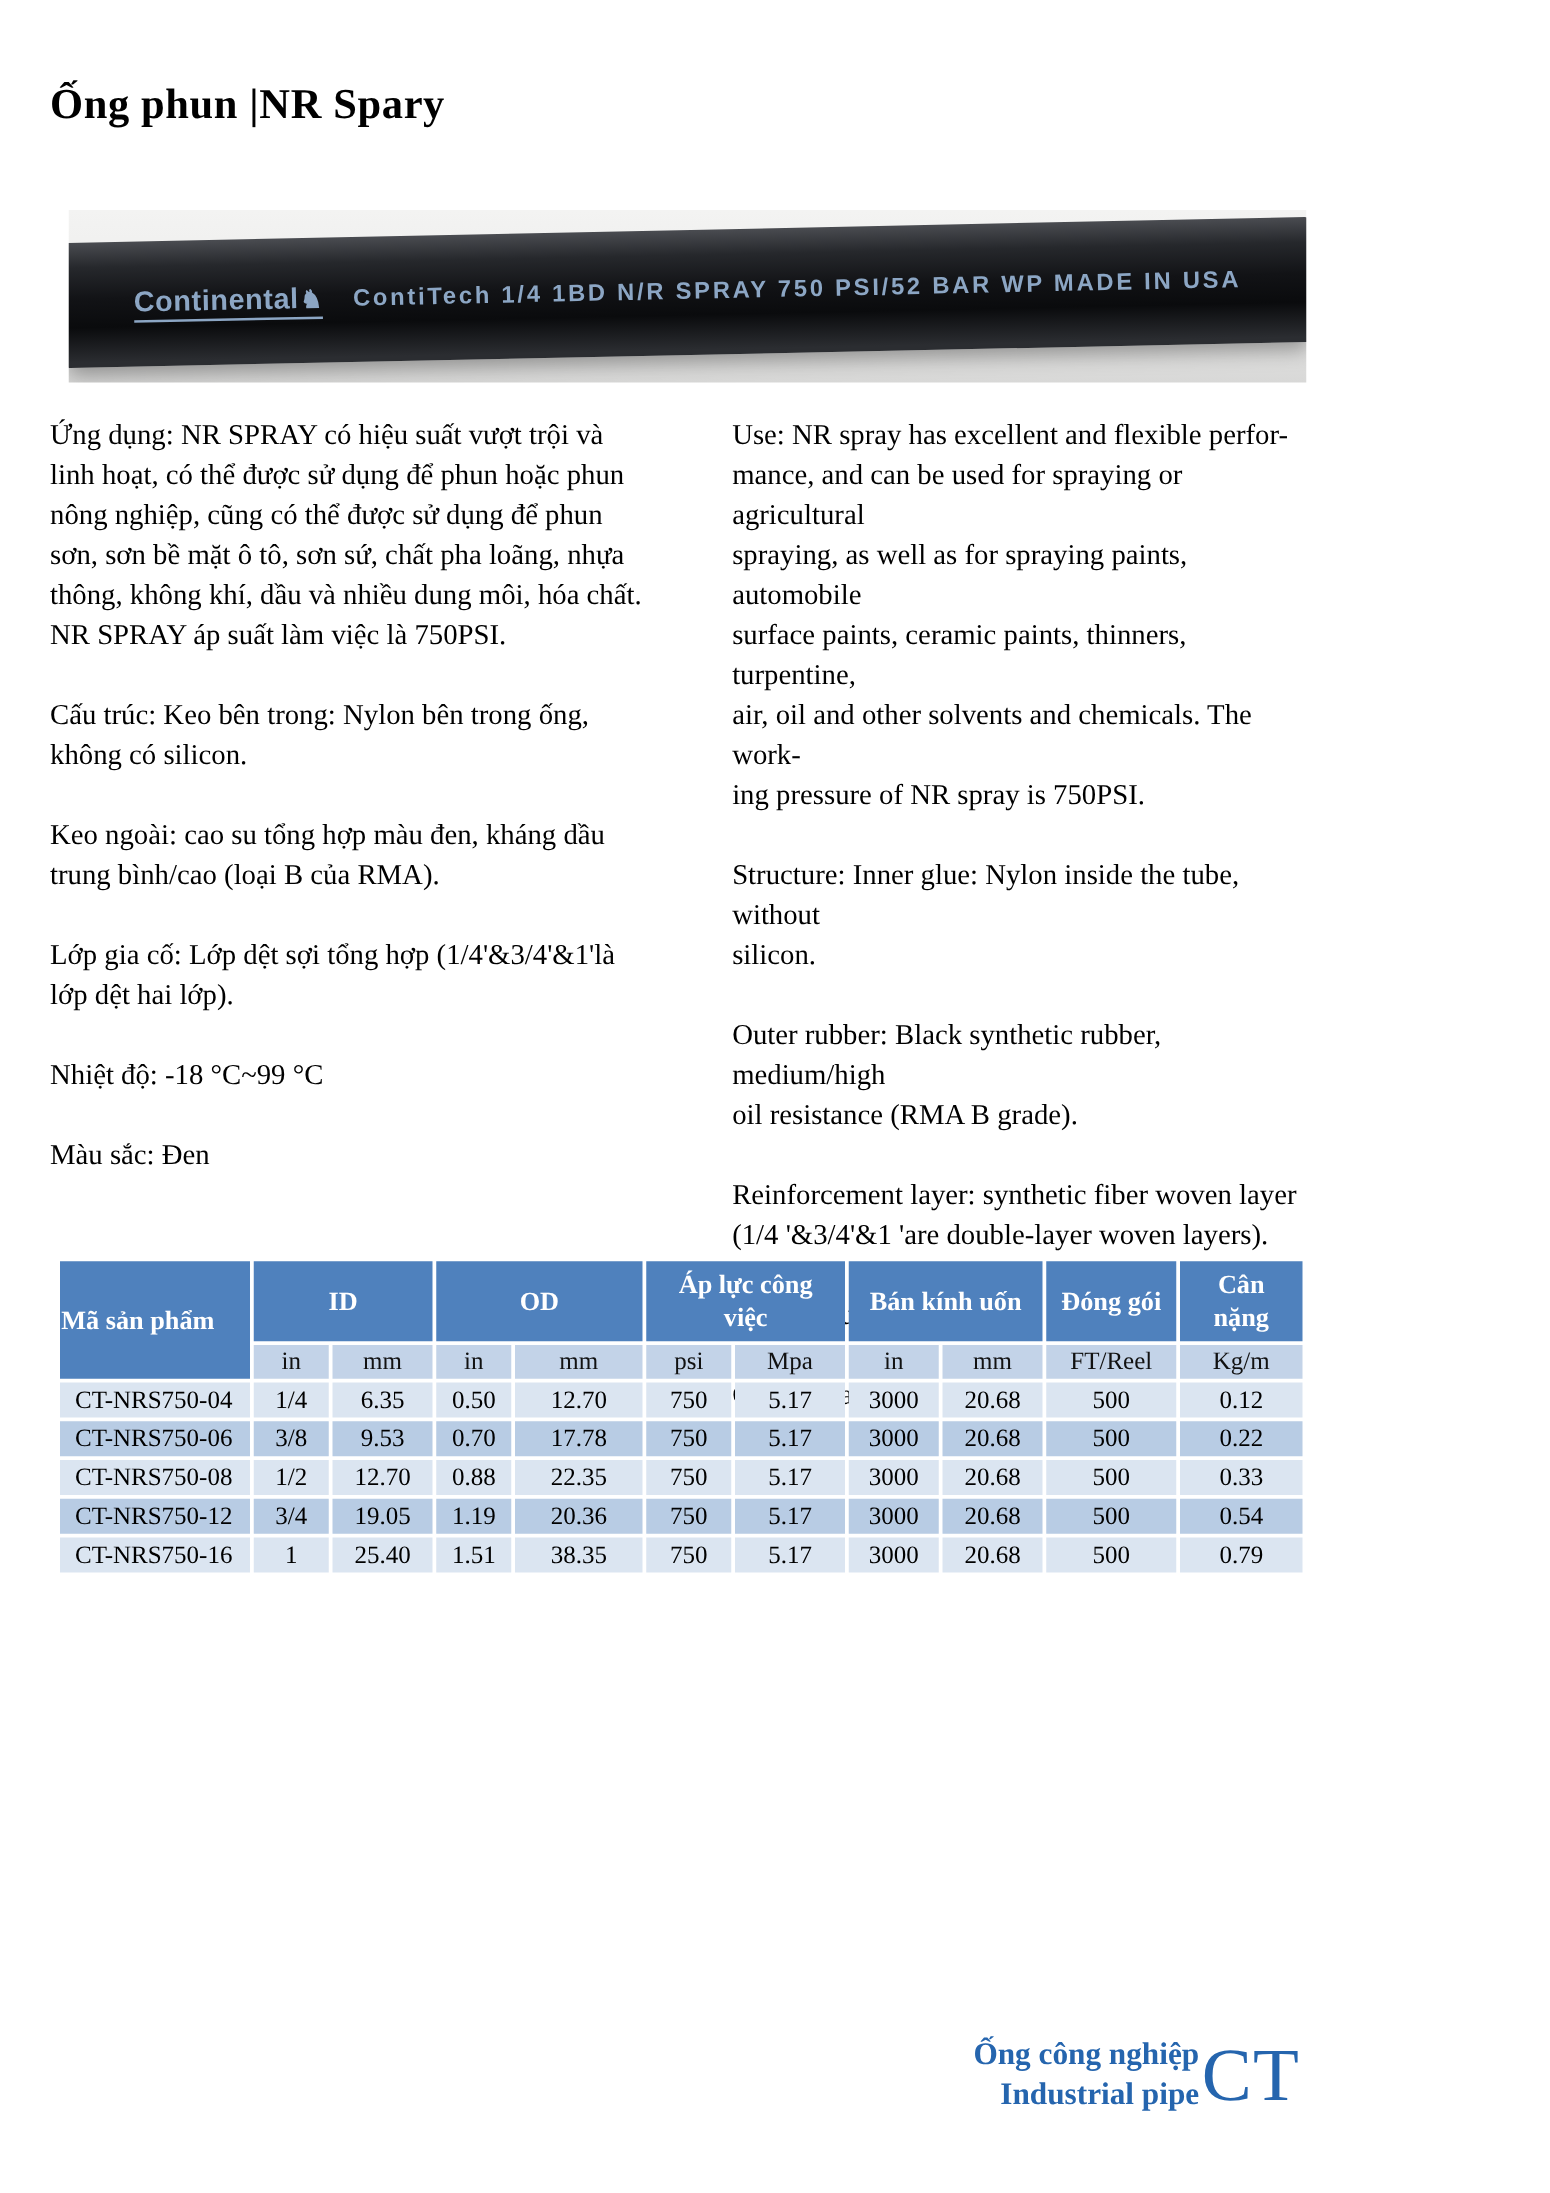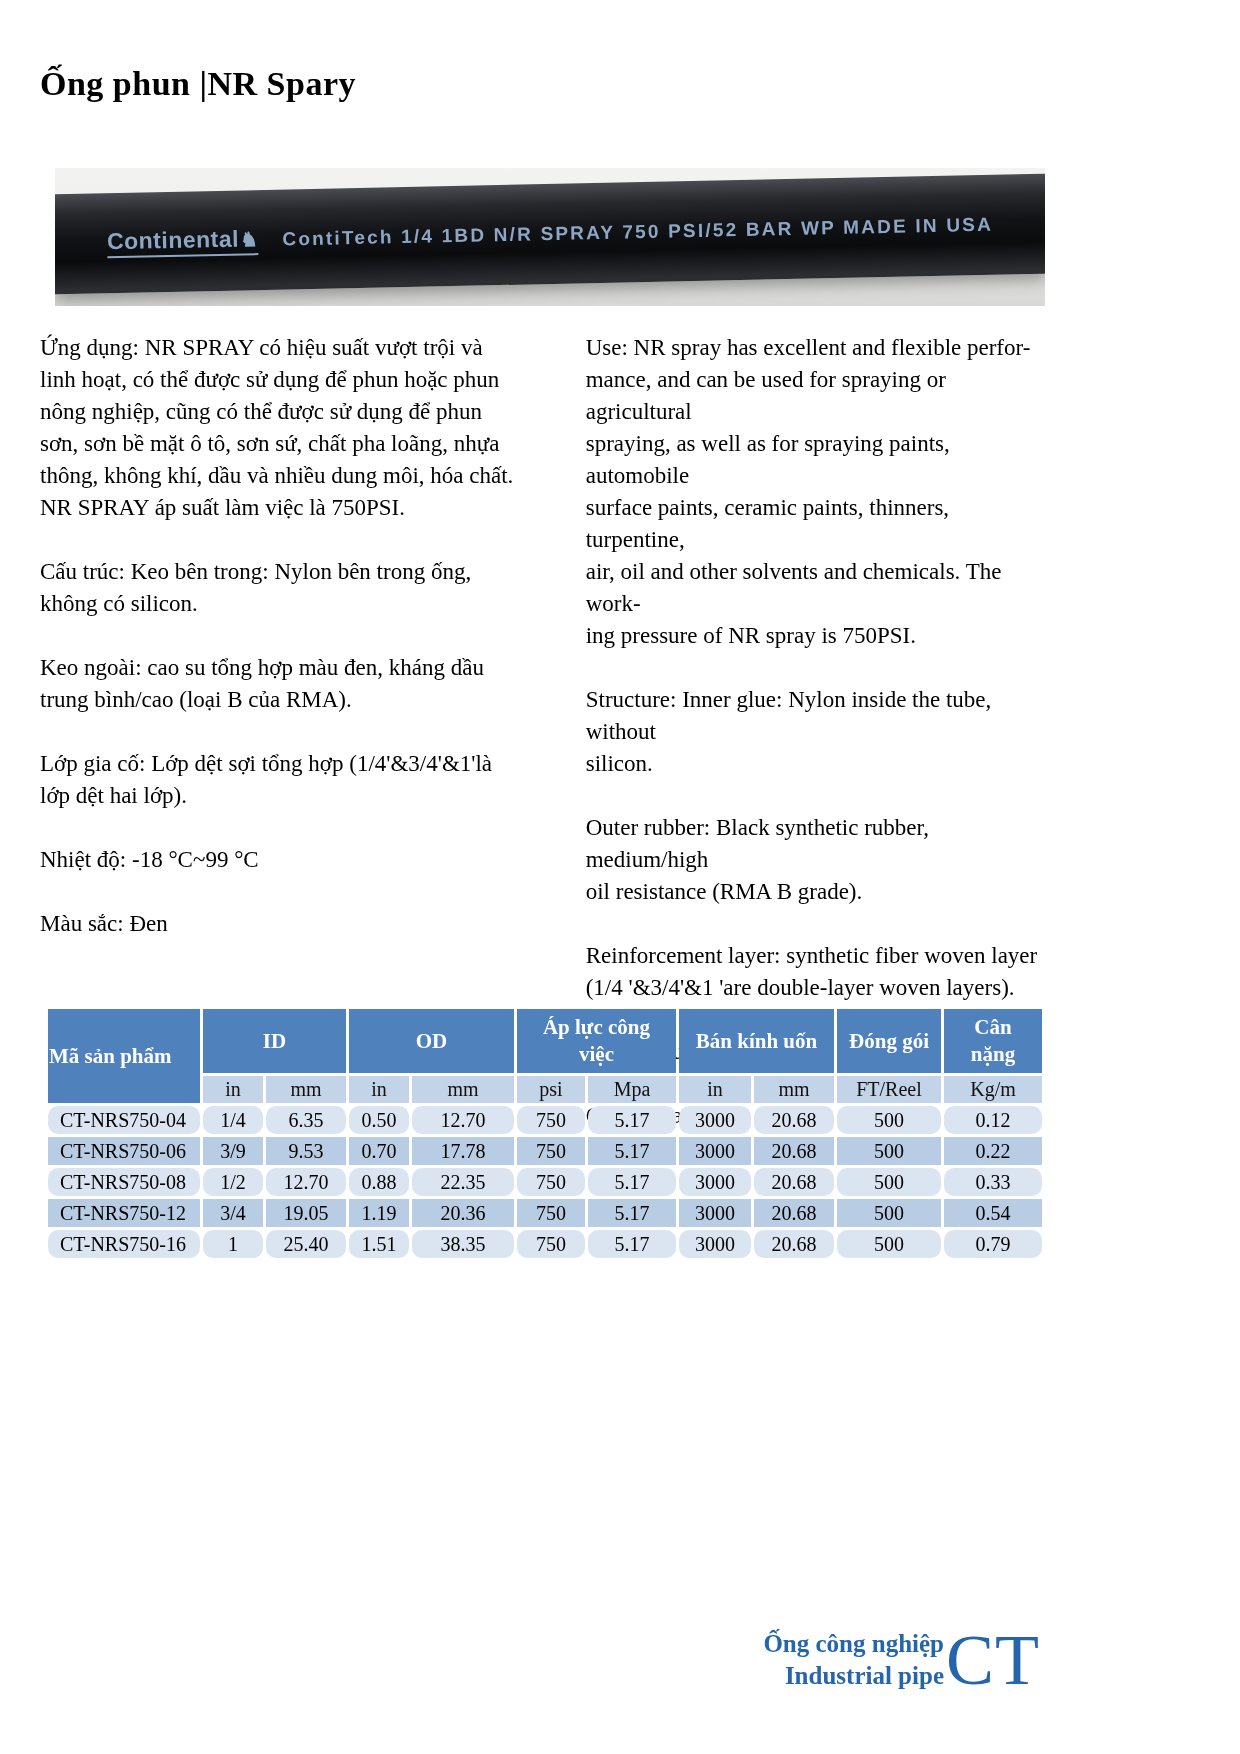--- a/index.html
+++ b/index.html
@@ -117,42 +117,42 @@
     height: 27px;
     padding: 1px 4px;
     color: #111;
   }
   .spec-table td {
     font-size: 20px;
     text-align: center;
     height: 28px;
     padding: 1px 6px;
   }
-  .spec-table tr.odd td { background: var(--row-odd); border-radius: 10px; }
+  .spec-table tr.odd td { background: var(--row-odd); }
   .spec-table tr.even td { background: var(--row-even); }
   .spec-table td.code-cell { text-align: left; padding-left: 12px; }
   
   .footer {
     position: absolute;
     top: 1628px; left: 40px;
     width: 1000px;
     display: flex;
     justify-content: flex-end;
     align-items: center;
     gap: 2px;
     color: var(--footer-color);
   }
   .footer-text {
     text-align: right;
     font-weight: bold;
     font-size: 25px;
     line-height: 32px;
   }
   .footer-logo {
-    font-size: 72px;
+    font-size: 60px;
     line-height: 56px;
     letter-spacing: 1px;
   }
 </style>
 </head>
 <body>
 
 <div class="page">
 
   <h1 class="title">Ống phun |NR Spary</h1>
@@ -245,21 +245,21 @@
           <td>12.70</td>
           <td>750</td>
           <td>5.17</td>
           <td>3000</td>
           <td>20.68</td>
           <td>500</td>
           <td>0.12</td>
         </tr>
         <tr class="even">
           <td class="code-cell">CT-NRS750-06</td>
-          <td>3/9</td>
+          <td>3/8</td>
           <td>9.53</td>
           <td>0.70</td>
           <td>17.78</td>
           <td>750</td>
           <td>5.17</td>
           <td>3000</td>
           <td>20.68</td>
           <td>500</td>
           <td>0.22</td>
         </tr>

